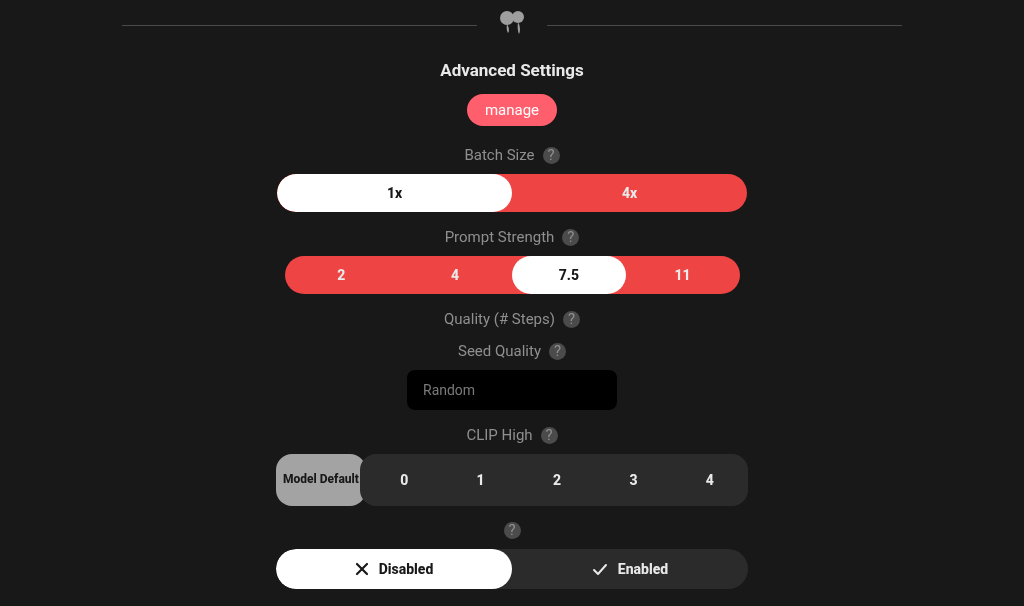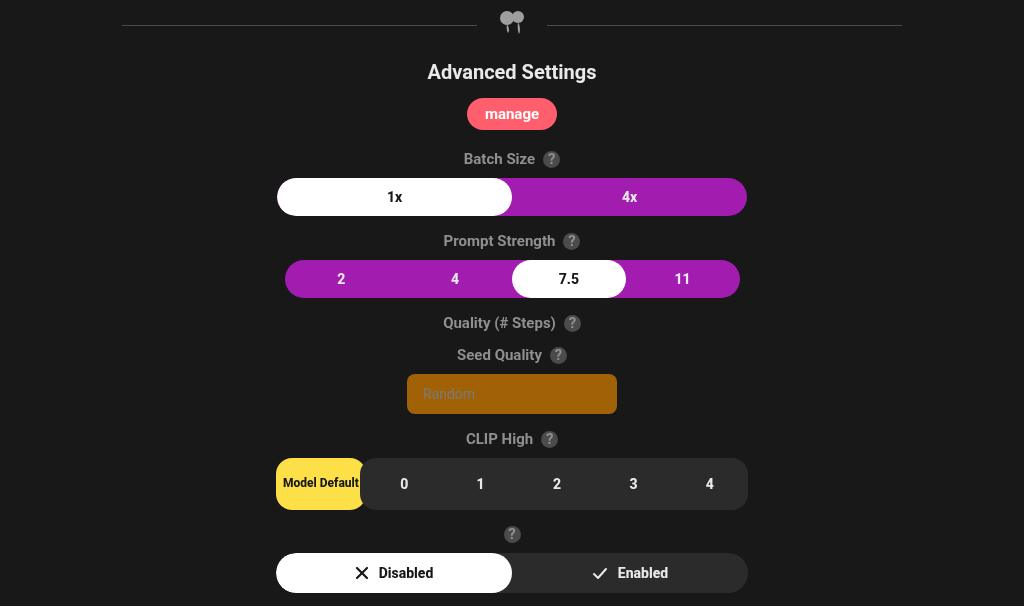--- a/index.html
+++ b/index.html
@@ -24,64 +24,64 @@
     gap: 18px;
     margin-bottom: 18px;
   }
   .header-line {
     flex: 1;
     height: 1px;
     background: #4a4a4a;
   }
   .drip-icon { color: #9e9e9e; }
   .title {
-    font-size: 20px;
+    font-size: 17px;
     font-weight: 700;
     color: #e9e9e9;
     margin-bottom: 14px;
   }
   .manage-btn {
     background: #ff5e6c;
     color: #fff;
     border: none;
     border-radius: 18px;
     padding: 7px 18px;
     font-size: 15px;
-    font-weight: 700;
+    font-weight: 400;
     cursor: pointer;
     margin-bottom: 16px;
   }
   .row-label {
     display: flex;
     align-items: center;
     justify-content: center;
     gap: 8px;
     margin-bottom: 10px;
     margin-top: 4px;
   }
   .row-label span {
     color: #8f8f8f;
     font-size: 15px;
-    font-weight: 700;
+    font-weight: 400;
   }
   .help {
     width: 17px;
     height: 17px;
     border-radius: 50%;
     background: #4b4b4b;
     color: #c7c7c7;
     font-size: 11px;
     font-weight: 700;
     display: inline-flex;
     align-items: center;
     justify-content: center;
     cursor: pointer;
   }
   .seg {
-    background: #a21caf;
+    background: #ef4444;
     border-radius: 20px;
     display: flex;
     align-items: flex-start;
     overflow: hidden;
     margin-bottom: 12px;
   }
   .seg .opt {
     flex: 1 1 0;
     display: flex;
     align-items: center;
@@ -99,34 +99,34 @@
     color: #181818;
     border-radius: 20px;
   }
   .seg.w-470 { width: 470px; }
   .seg.w-455 { width: 455px; }
   .seg.w-460 { width: 460px; }
   .seg.h-40 .opt { padding: 11px 0; }
 
   .seed-input {
     width: 210px;
-    background: #a16207;
+    background: #000000;
     border: none;
     border-radius: 8px;
     padding: 12px 16px;
     color: #e9e9e9;
     font-size: 14px;
     margin-bottom: 12px;
     outline: none;
   }
   .seed-input::placeholder { color: #7a7a7a; }
 
   .clip-wrap { width: 472px; display:flex; align-items:stretch; margin-bottom:12px; }
   .clip-default {
-    background: #fde047;
+    background: #a3a3a3;
     color: #181818;
     font-size: 12px;
     font-weight: 800;
     line-height: 1.15;
     display:flex;
     align-items:center;
     justify-content:center;
     text-align:left;
     width: 90px;
     border-radius: 16px;

